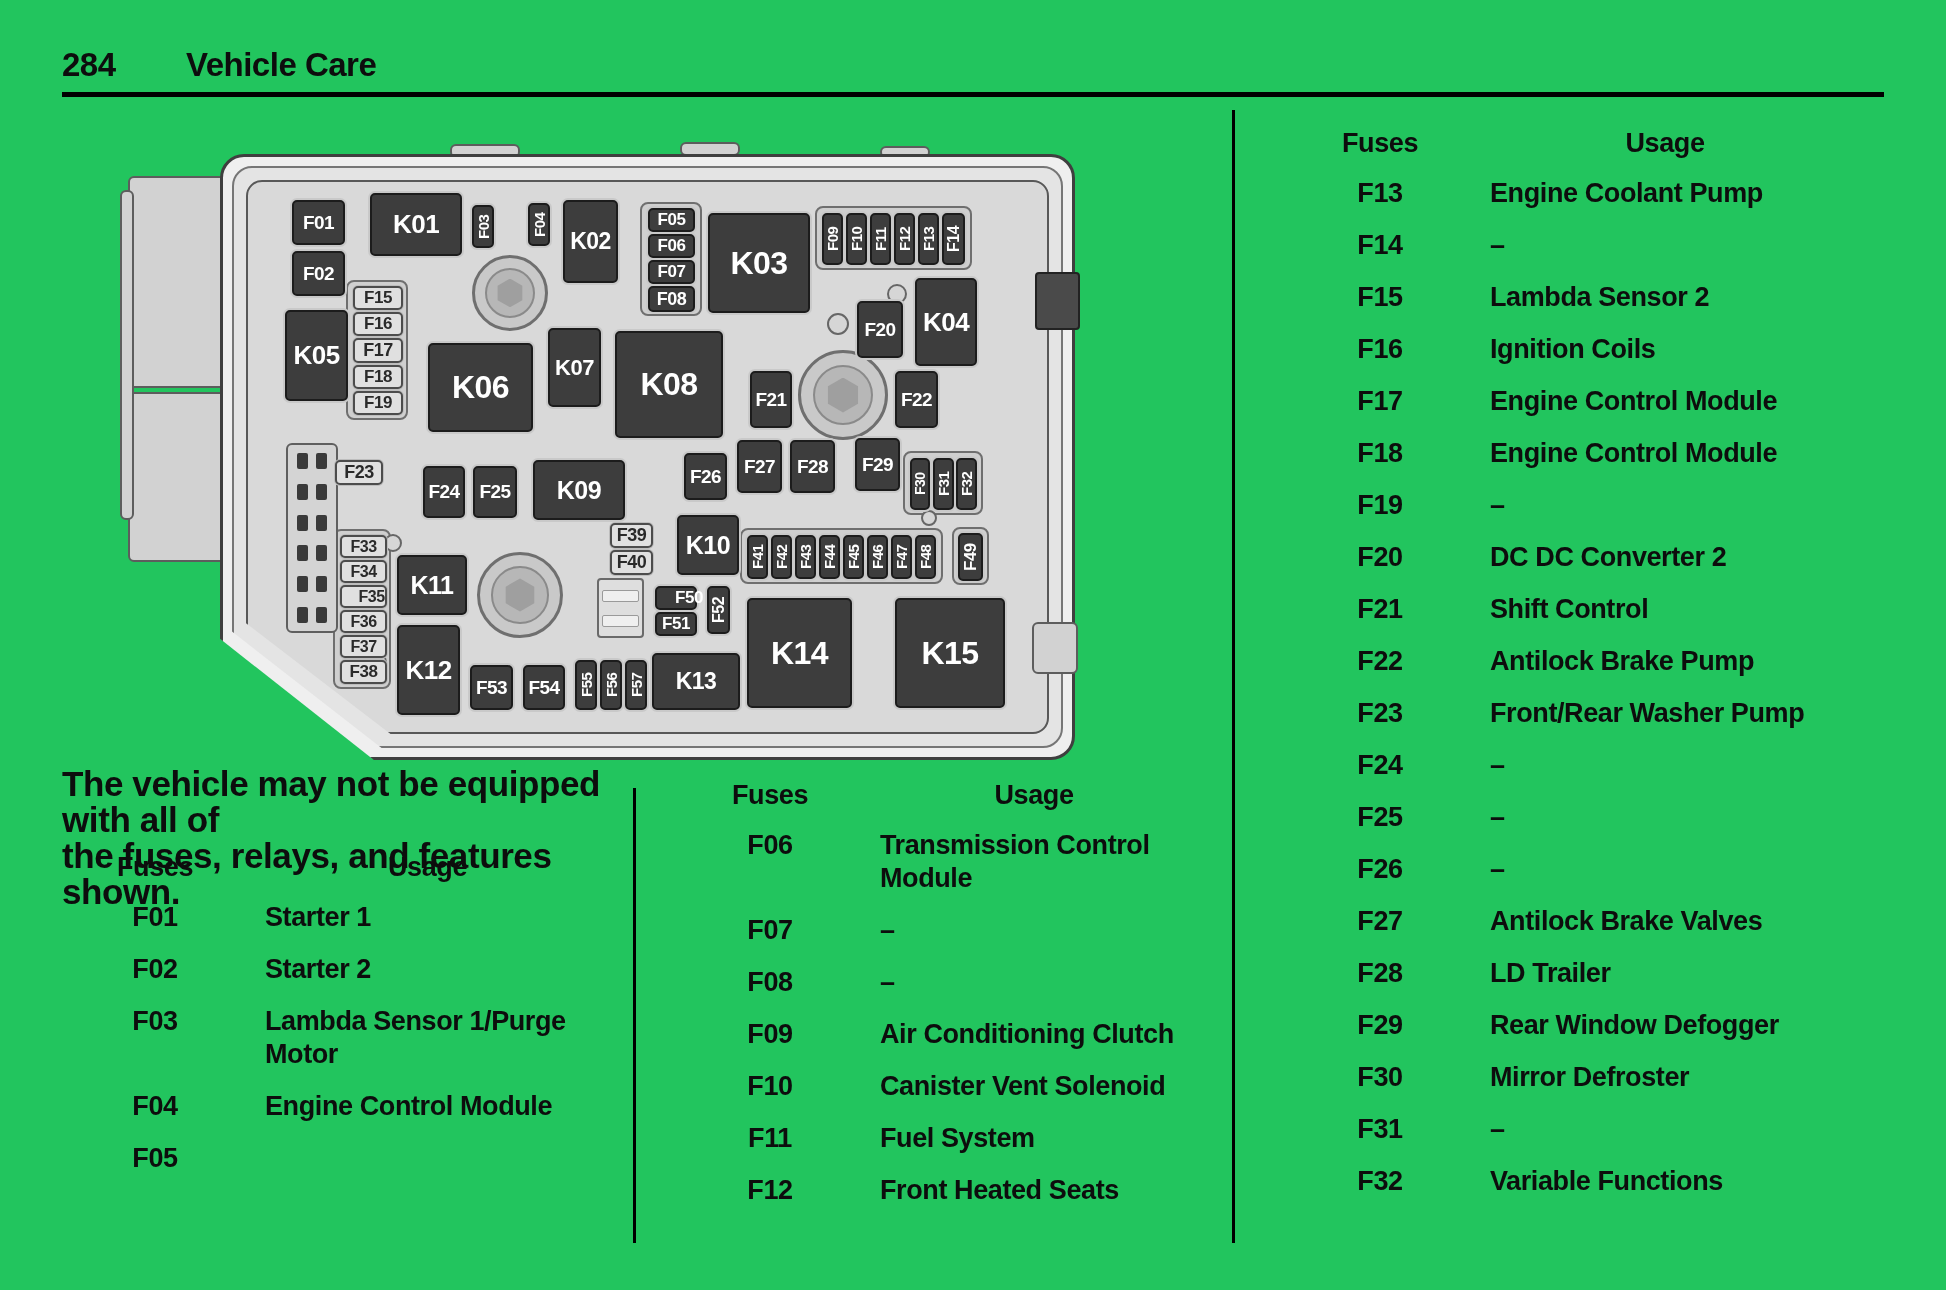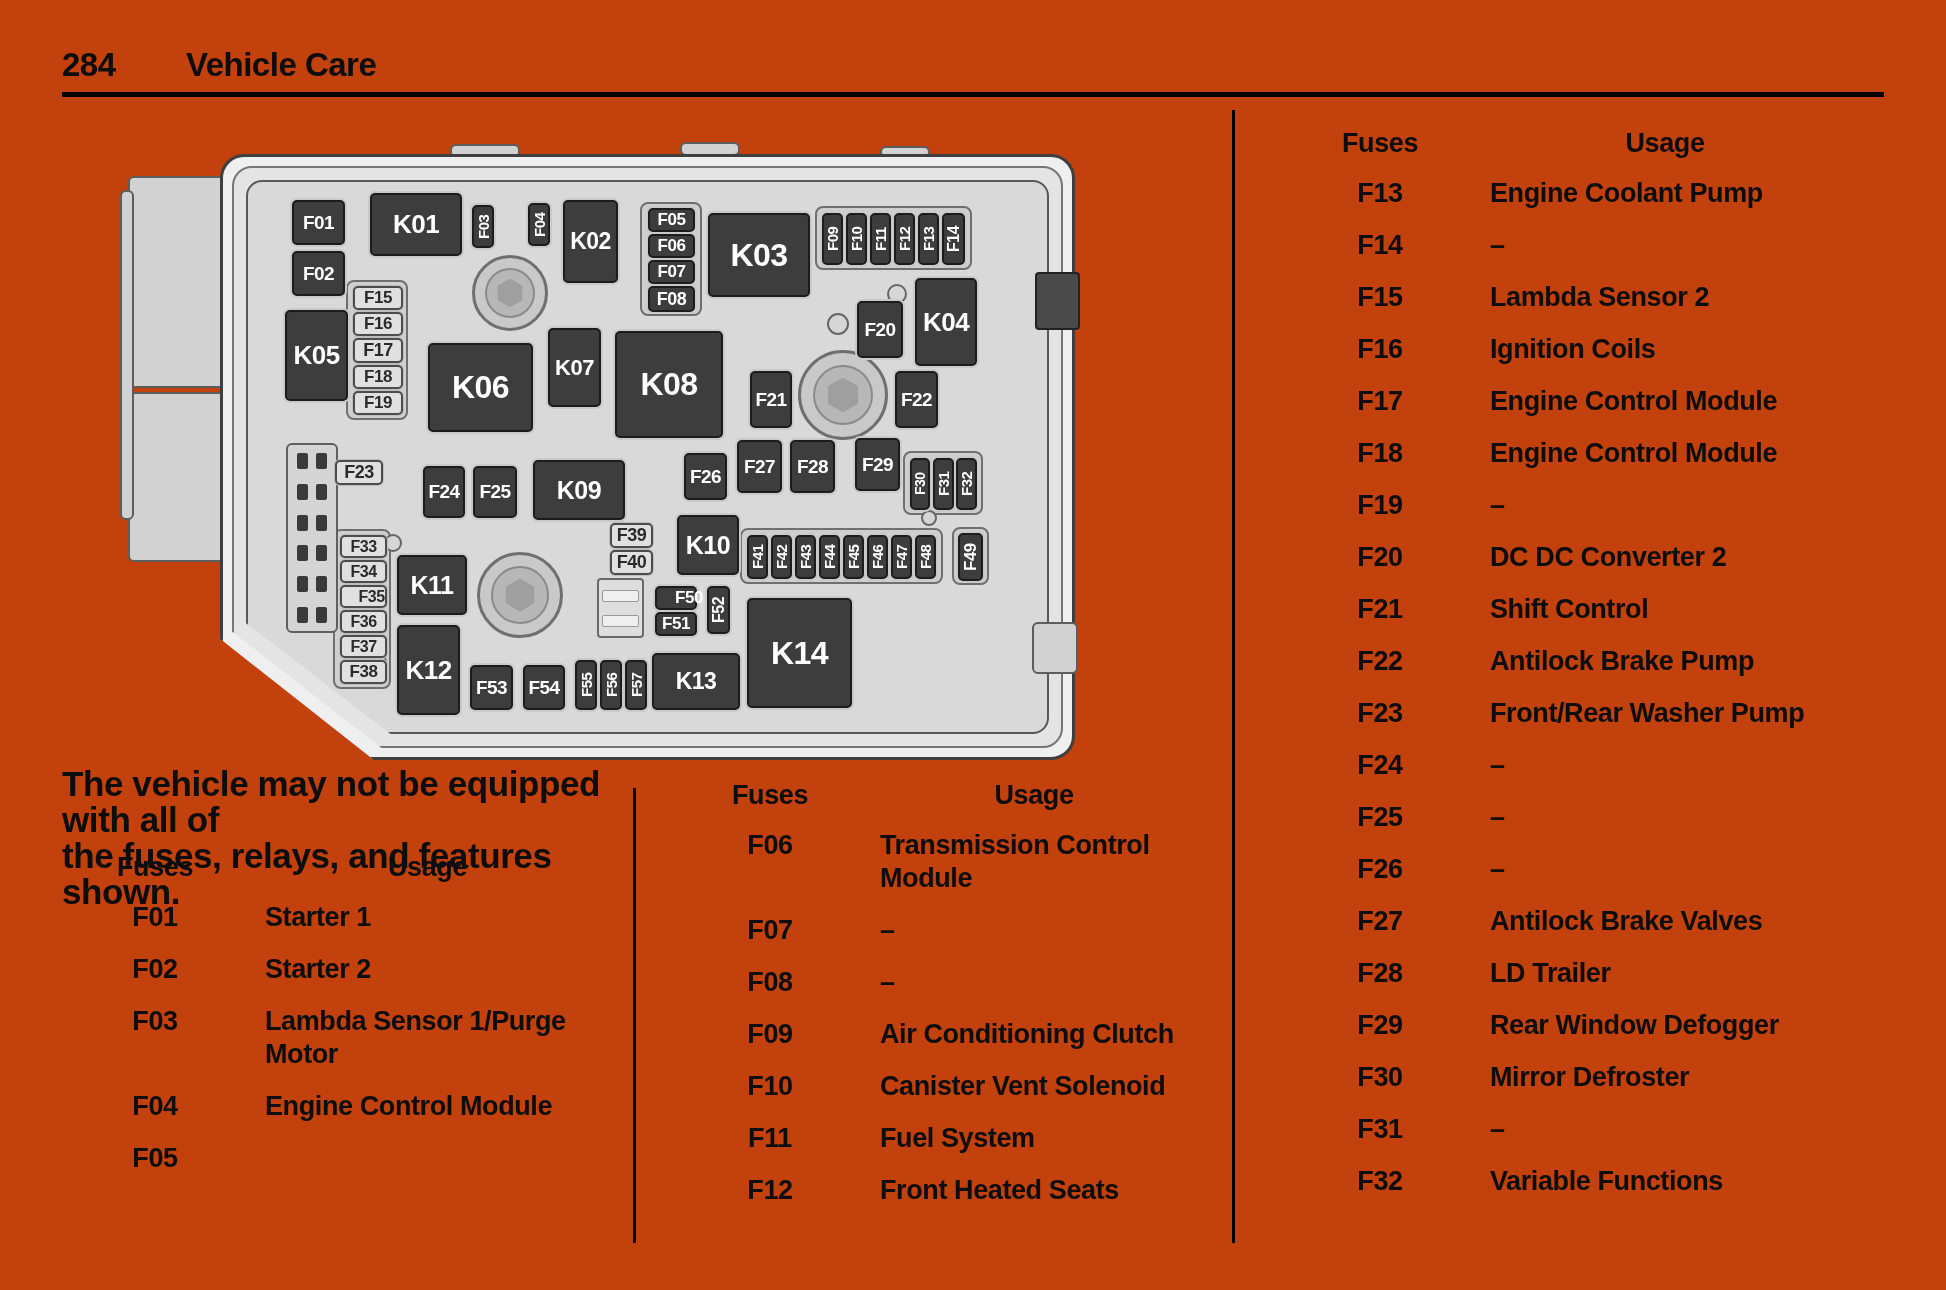--- a/index.html
+++ b/index.html
@@ -1,16 +1,16 @@
 <!DOCTYPE html>
 <html><head>
 <meta charset="utf-8">
 <style>
   html,body{margin:0;padding:0;background:#ffffff;}
-  #page{position:relative;width:1946px;height:1290px;background:#c2410c;overflow:hidden;
+  #page{position:relative;width:1946px;height:1290px;background:#22c55e;overflow:hidden;
         font-family:"Liberation Sans",sans-serif;color:#0d0d0d;}
   
   .pagenum{position:absolute;left:62px;top:46px;font-size:33px;font-weight:700;letter-spacing:-0.5px;}
   .ptitle{position:absolute;left:186px;top:46px;font-size:33px;font-weight:700;letter-spacing:-0.5px;}
   .hrule{position:absolute;left:62px;top:92px;width:1822px;height:5px;background:#000;}
   .vdiv{position:absolute;width:3px;background:#000;}
   
   .tcol{position:absolute;font-size:27px;font-weight:700;letter-spacing:-0.4px;}
   .note{position:absolute;left:62px;top:766px;width:600px;font-size:35px;font-weight:700;
         letter-spacing:-0.4px;line-height:36px;white-space:pre-line;}
@@ -104,32 +104,33 @@
           <div class="h"></div>
         </div>
       </div>
       <div class="abs circ" style="left: 707px; top: 175px; width: 22px; height: 22px;"></div>
       <div class="abs circ" style="left: 767px; top: 146px; width: 20px; height: 20px;"></div>
       <div class="abs circ" style="left: 264px; top: 396px; width: 18px; height: 18px;"></div>
       <div class="abs circ" style="left: 247px; top: 514px; width: 20px; height: 20px;"></div>
       <div class="abs circ" style="left: 801px; top: 372px; width: 16px; height: 16px;"></div>
       <div class="abs dbox relay" style="left: 250px; top: 55px; width: 92px; height: 63px; font-size: 26px;">K01</div>
       <div class="abs dbox relay" style="left: 443px; top: 62px; width: 55px; height: 83px; font-size: 23px;">K02</div>
-      <div class="abs dbox relay" style="left: 588px; top: 75px; width: 102px; height: 84px; font-size: 32px;">K03</div>
+      <div class="abs dbox relay" style="left: 588px; top: 75px; width: 102px; height: 100px; font-size: 32px;">K03</div>
       <div class="abs dbox relay" style="left: 795px; top: 140px; width: 62px; height: 88px; font-size: 26px;">K04</div>
       <div class="abs dbox relay" style="left: 165px; top: 172px; width: 63px; height: 91px; font-size: 26px;">K05</div>
       <div class="abs dbox relay" style="left: 308px; top: 205px; width: 105px; height: 89px; font-size: 32px;">K06</div>
       <div class="abs dbox relay" style="left: 428px; top: 190px; width: 53px; height: 79px; font-size: 22px;">K07</div>
       <div class="abs dbox relay" style="left: 495px; top: 193px; width: 108px; height: 107px; font-size: 32px;">K08</div>
       <div class="abs dbox relay" style="left: 413px; top: 322px; width: 92px; height: 60px; font-size: 25px;">K09</div>
       <div class="abs dbox relay" style="left: 557px; top: 377px; width: 62px; height: 60px; font-size: 25px;">K10</div>
       <div class="abs dbox relay" style="left: 277px; top: 417px; width: 70px; height: 60px; font-size: 25px;">K11</div>
       <div class="abs dbox relay" style="left: 277px; top: 487px; width: 63px; height: 90px; font-size: 26px;">K12</div>
       <div class="abs dbox relay" style="left: 532px; top: 515px; width: 88px; height: 57px; font-size: 23px;">K13</div>
       <div class="abs dbox relay" style="left: 627px; top: 460px; width: 105px; height: 110px; font-size: 32px;">K14</div>
+      <div class="abs dbox relay" style="left: 775px; top: 460px; width: 110px; height: 110px; font-size: 32px;">K15</div>
       <div class="abs dbox fuse-dark" style="left: 172px; top: 62px; width: 53px; height: 45px; font-size: 19px;">F01</div>
       <div class="abs dbox fuse-dark" style="left: 172px; top: 113px; width: 53px; height: 45px; font-size: 19px;">F02</div>
       <div class="abs dbox fuse-dark vert" style="left: 352px; top: 67px; width: 22px; height: 43px; font-size: 15px;">F03</div>
       <div class="abs dbox fuse-dark vert" style="left: 408px; top: 65px; width: 22px; height: 43px; font-size: 15px;">F04</div>
       <div class="abs dbox fuse-dark" style="left: 528px; top: 70px; width: 47px; height: 24px; font-size: 17px;">F05</div>
       <div class="abs dbox fuse-dark" style="left: 528px; top: 96px; width: 47px; height: 24px; font-size: 17px;">F06</div>
       <div class="abs dbox fuse-dark" style="left: 528px; top: 122px; width: 47px; height: 24px; font-size: 17px;">F07</div>
       <div class="abs dbox fuse-dark" style="left: 528px; top: 148px; width: 47px; height: 26px; font-size: 18px;">F08</div>
       <div class="abs dbox fuse-dark vert" style="left: 702px; top: 75px; width: 21px; height: 52px; font-size: 15px;">F09</div>
       <div class="abs dbox fuse-dark vert" style="left: 726px; top: 75px; width: 21px; height: 52px; font-size: 15px;">F10</div>

